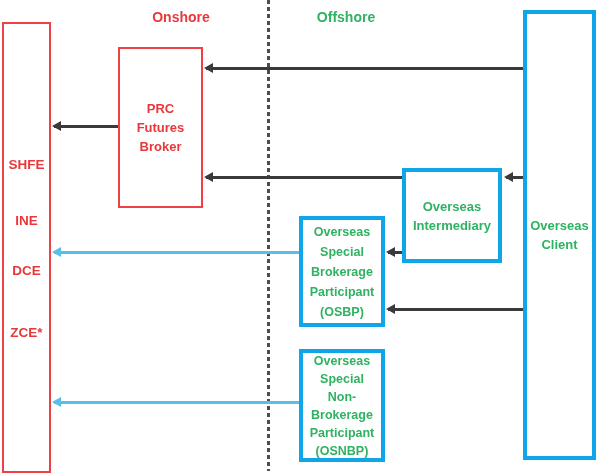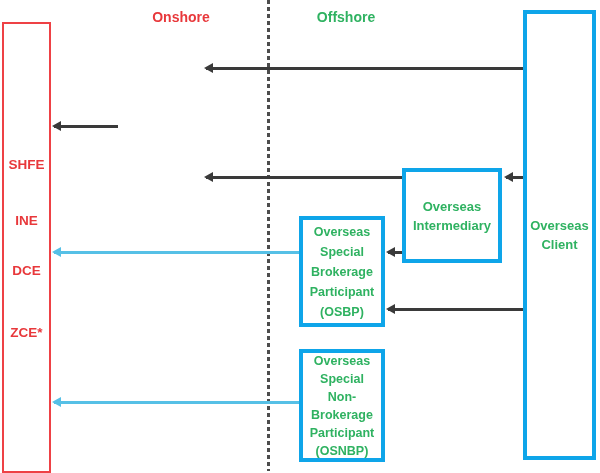--- a/index.html
+++ b/index.html
@@ -56,20 +56,25 @@
 
   <div class="divider"></div>
 
   <div class="box red-box" style="left:2px;top:10px;width:49px;height:451px;margin-top:12px;">
     <span class="exchange-label" style="top:133px;">SHFE</span>
     <span class="exchange-label" style="top:189px;">INE</span>
     <span class="exchange-label" style="top:239px;">DCE</span>
     <span class="exchange-label" style="top:301px;">ZCE*</span>
   </div>
 
+  <div class="box red-box" style="left:118px;top:47px;width:85px;height:161px;">
+    <span class="node-text prewrap">PRC
+Futures
+Broker</span>
+  </div>
 
   <div class="box green-box" style="left:402px;top:168px;width:100px;height:95px;">
     <span class="node-text prewrap">Overseas
 Intermediary</span>
   </div>
 
   <div class="box green-box" style="left:299px;top:216px;width:86px;height:111px;">
     <span class="node-text small prewrap">Overseas
 Special
 Brokerage

